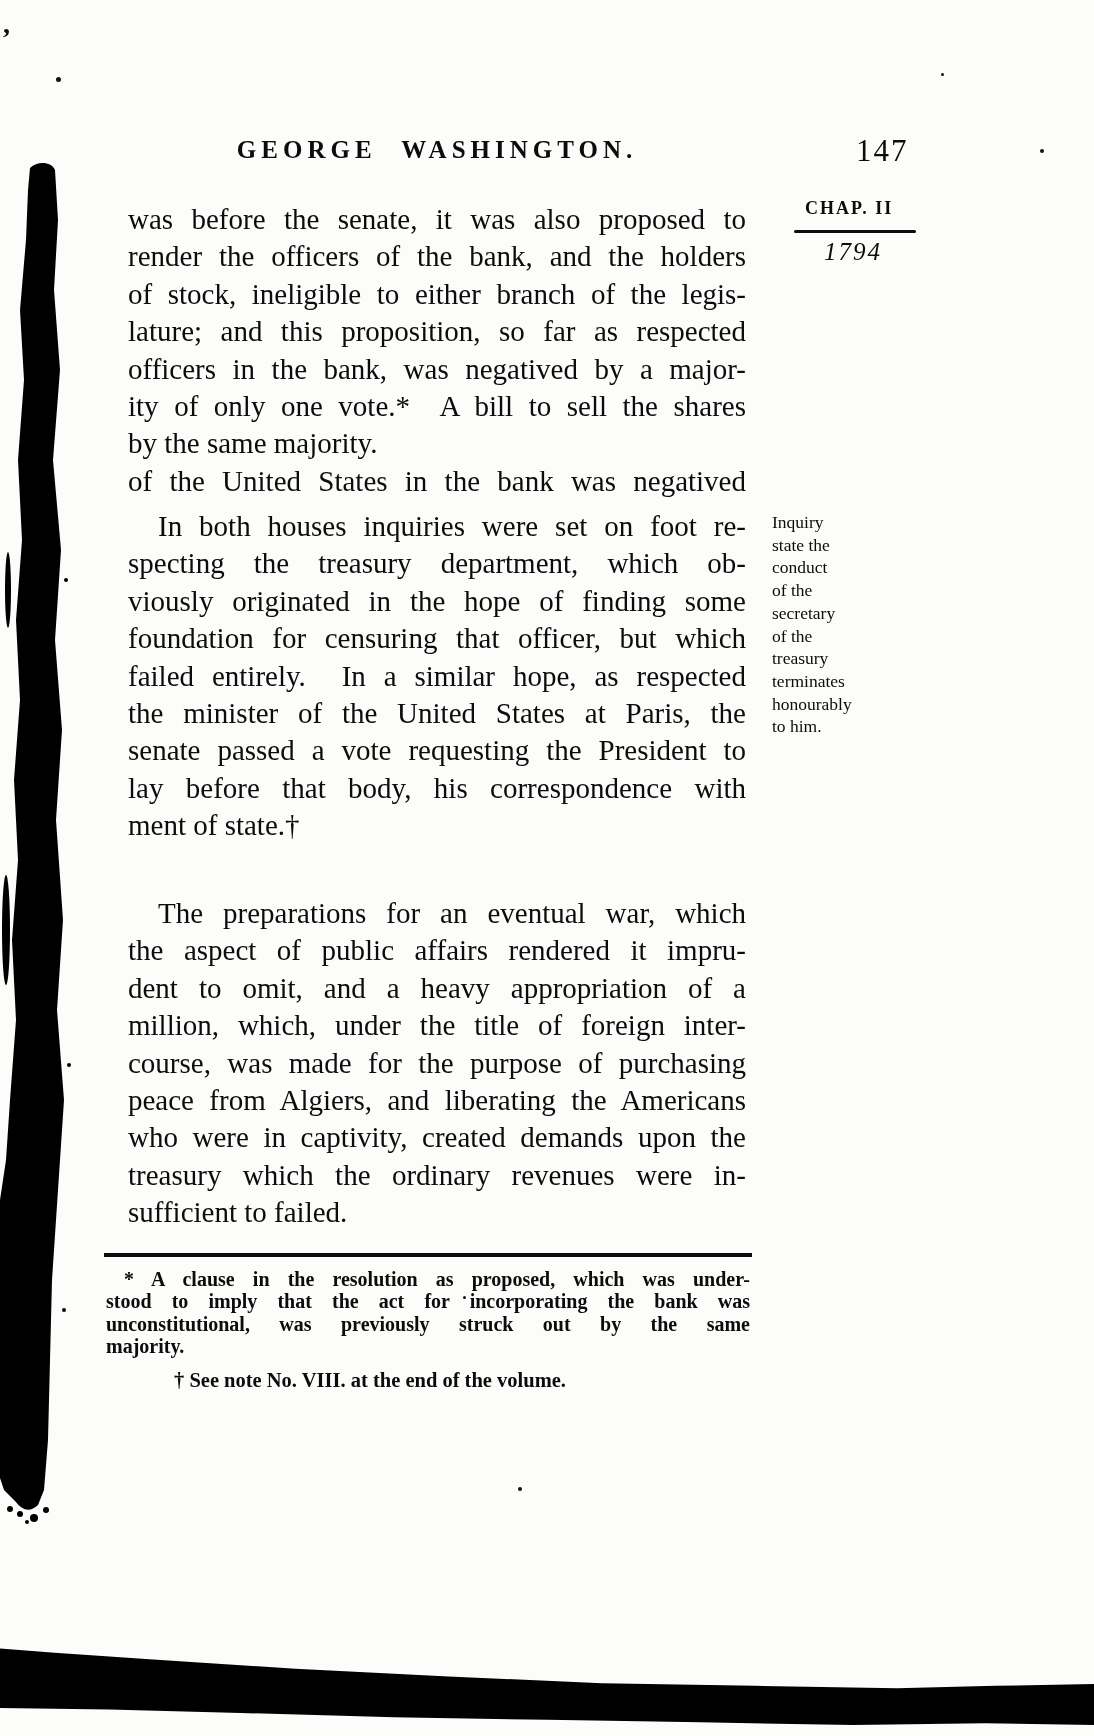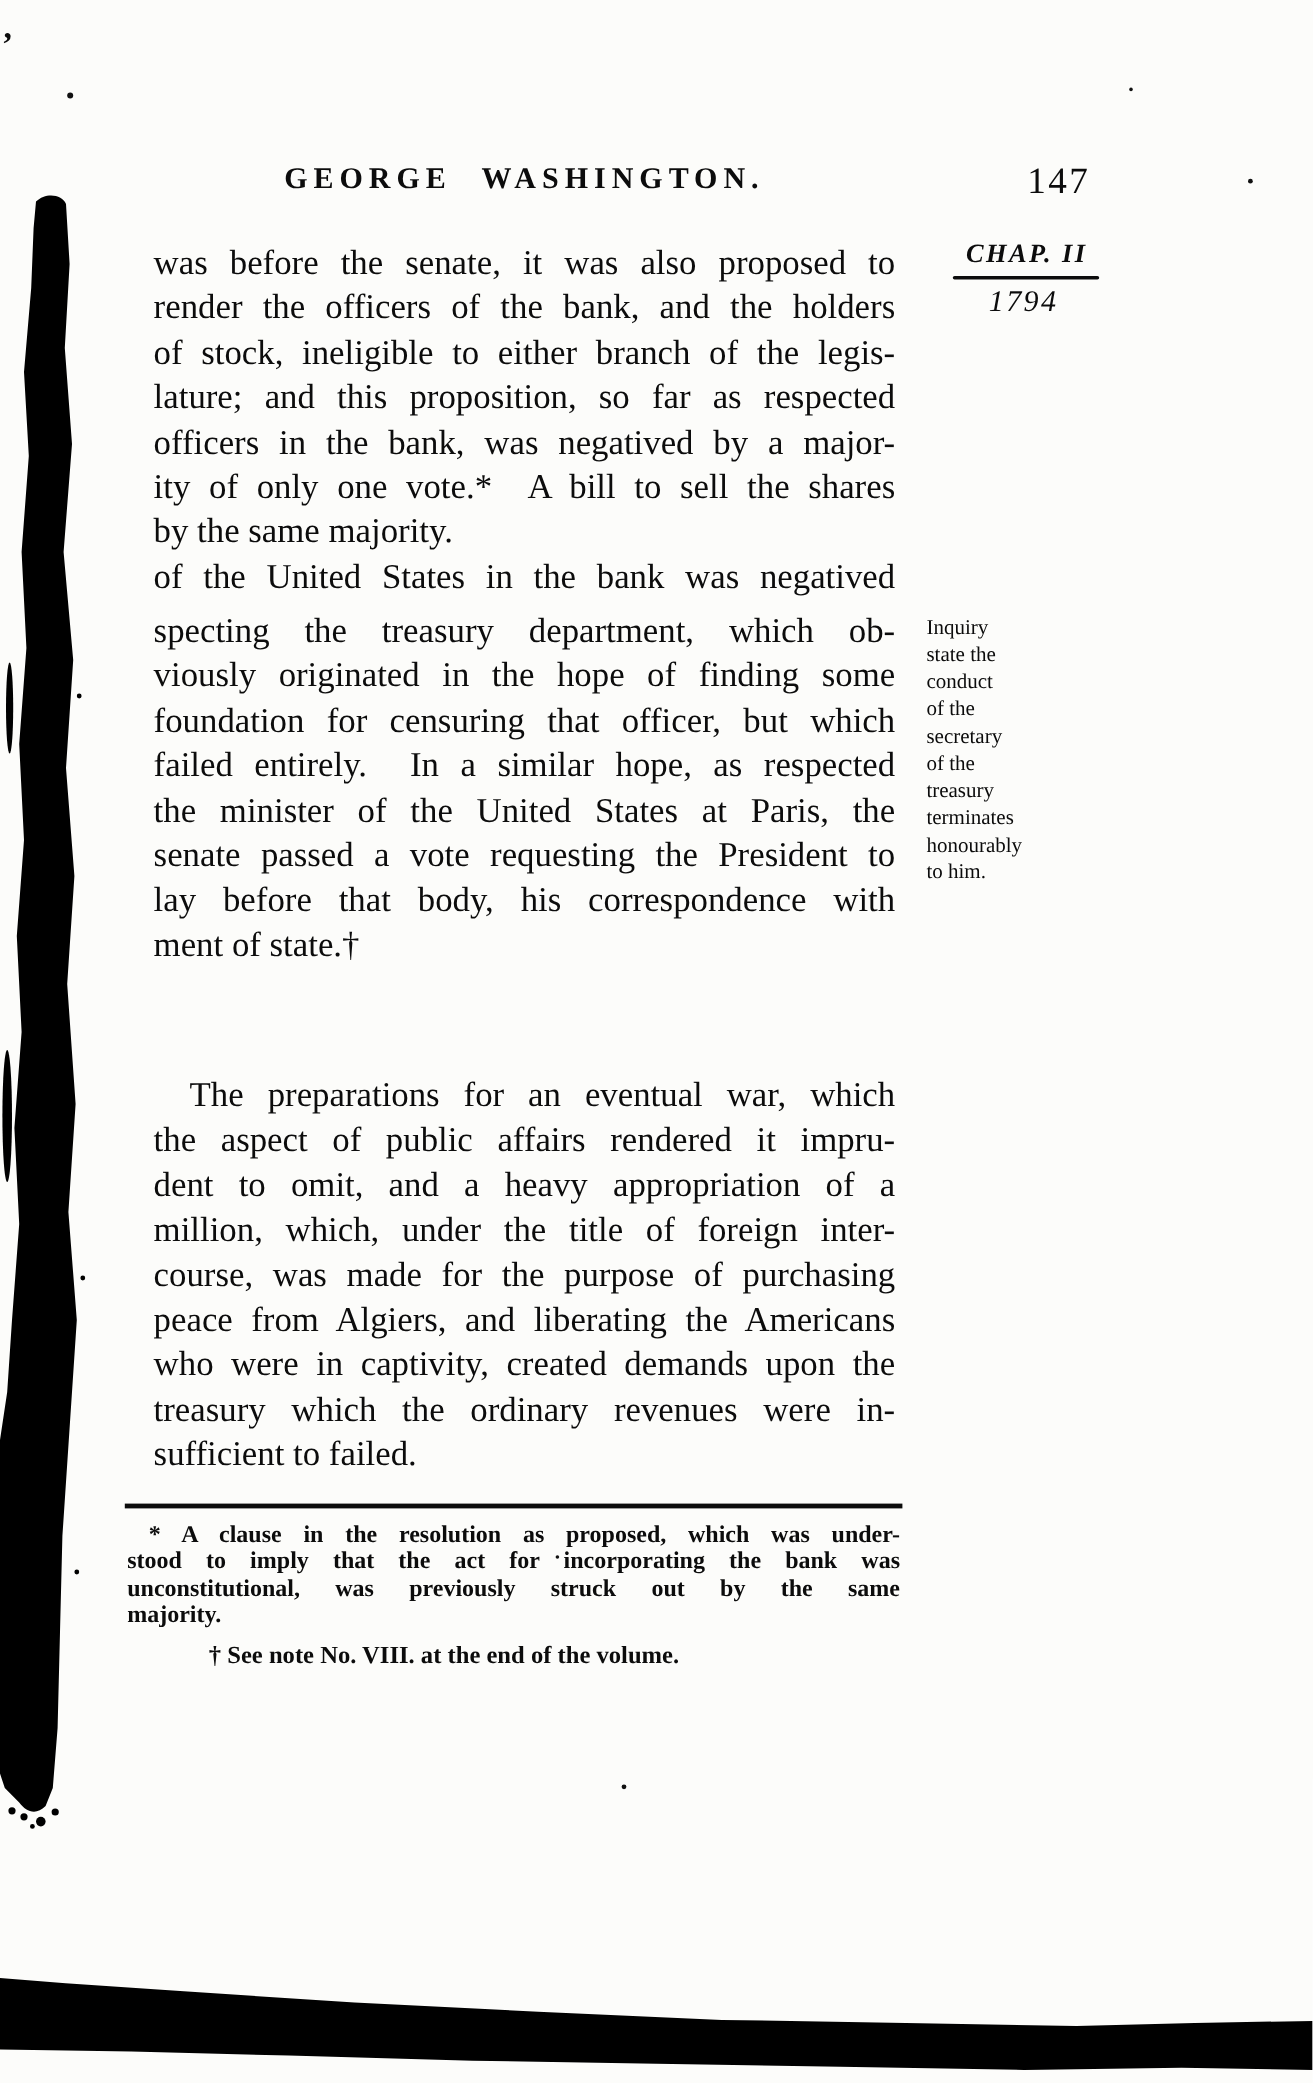--- a/index.html
+++ b/index.html
@@ -12,22 +12,22 @@
   .running-header{
     position:absolute;left:128px;top:136px;width:618px;
     text-align:center;font-size:25px;letter-spacing:5px;word-spacing:14px;
     font-weight:bold;white-space:nowrap;
   }
   .page-number{
     position:absolute;left:856px;top:133px;font-size:31px;letter-spacing:2px;
   }
   
   .chapter-label{
-    position:absolute;left:805px;top:198px;font-size:22px;letter-spacing:2px;
-    font-weight:bold;white-space:nowrap;font-style:italic;
+    position:absolute;left:805px;top:198px;font-size:18px;letter-spacing:2px;
+    font-weight:bold;white-space:nowrap;
   }
   .chapter-rule{
     position:absolute;left:794px;top:230px;width:122px;height:3px;background:#0c0c0c;
     border-radius:2px;
   }
   .year-label{
     position:absolute;left:824px;top:238px;font-size:25px;letter-spacing:2px;font-style:italic;
   }
   
   .para{position:absolute;left:128px;width:618px;font-size:29px;line-height:37.4px;}
@@ -111,20 +111,21 @@
     <div class="bline">render the officers of the bank, and the holders</div>
     <div class="bline">of stock, ineligible to either branch of the legis-</div>
     <div class="bline">lature; and this proposition, so far as respected</div>
     <div class="bline">officers in the bank, was negatived by a major-</div>
     <div class="bline">ity of only one vote.*&nbsp; A bill to sell the shares</div>
     <div class="bline lastline">by the same majority.</div>
     <div class="bline">of the United States in the bank was negatived</div>
   </div>
 
   <div class="para p2">
+    <div class="bline indent">In both houses inquiries were set on foot re-</div>
     <div class="bline">specting the treasury department, which ob-</div>
     <div class="bline">viously originated in the hope of finding some</div>
     <div class="bline">foundation for censuring that officer, but which</div>
     <div class="bline">failed entirely.&nbsp; In a similar hope, as respected</div>
     <div class="bline">the minister of the United States at Paris, the</div>
     <div class="bline">senate passed a vote requesting the President to</div>
     <div class="bline">lay before that body, his correspondence with</div>
     <div class="bline lastline">ment of state.†</div>
   </div>
 

